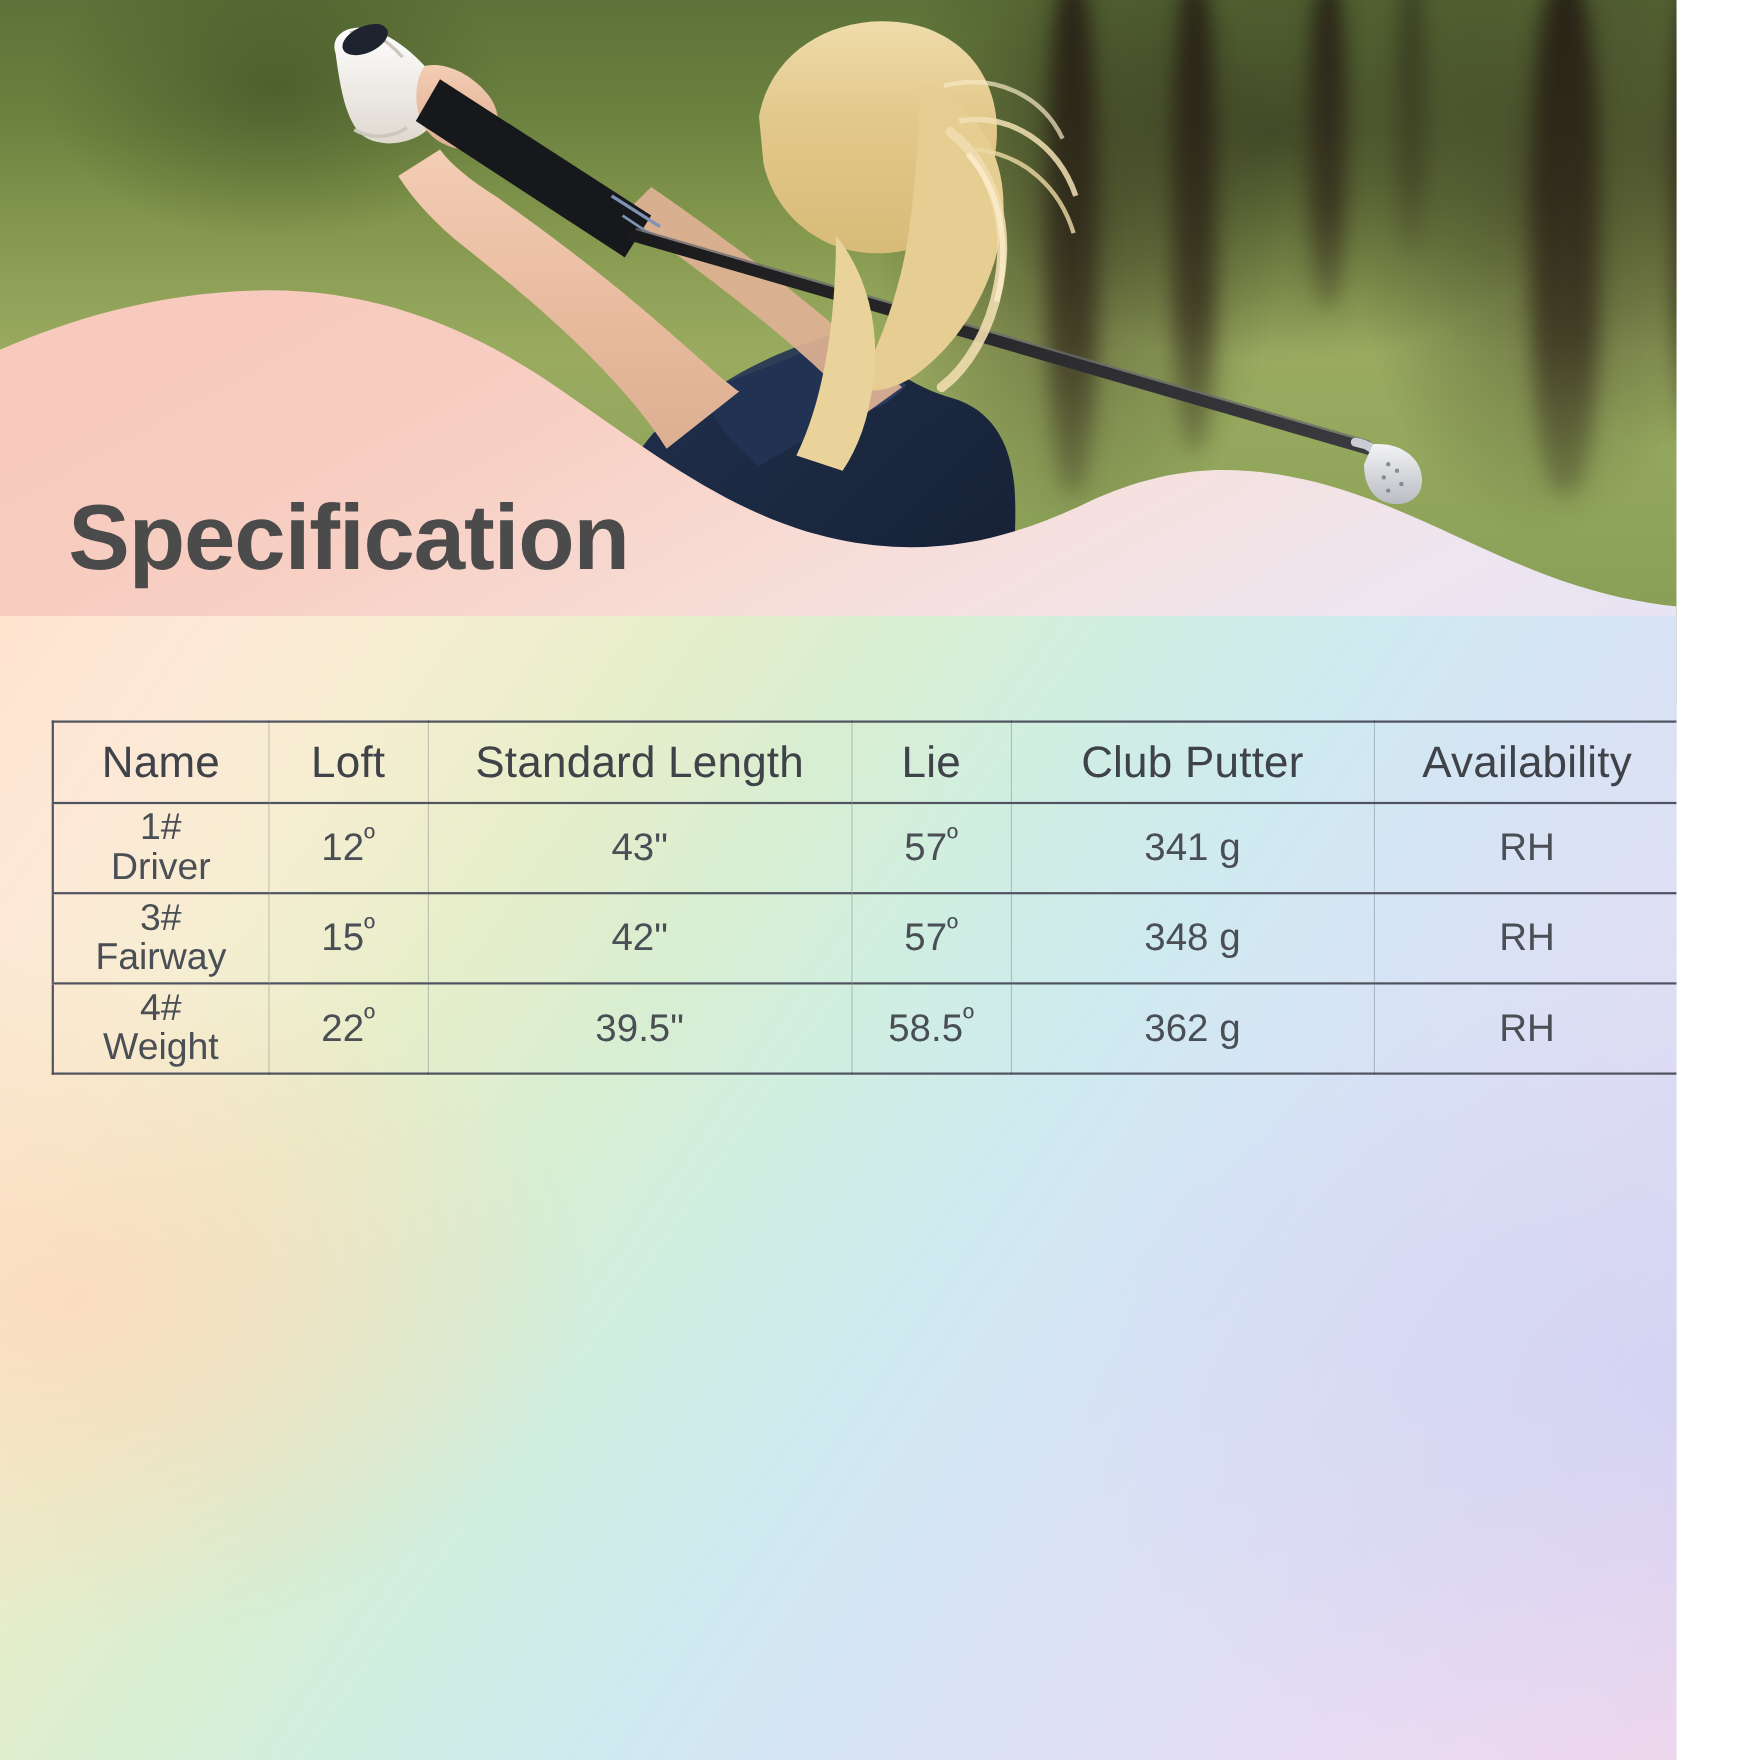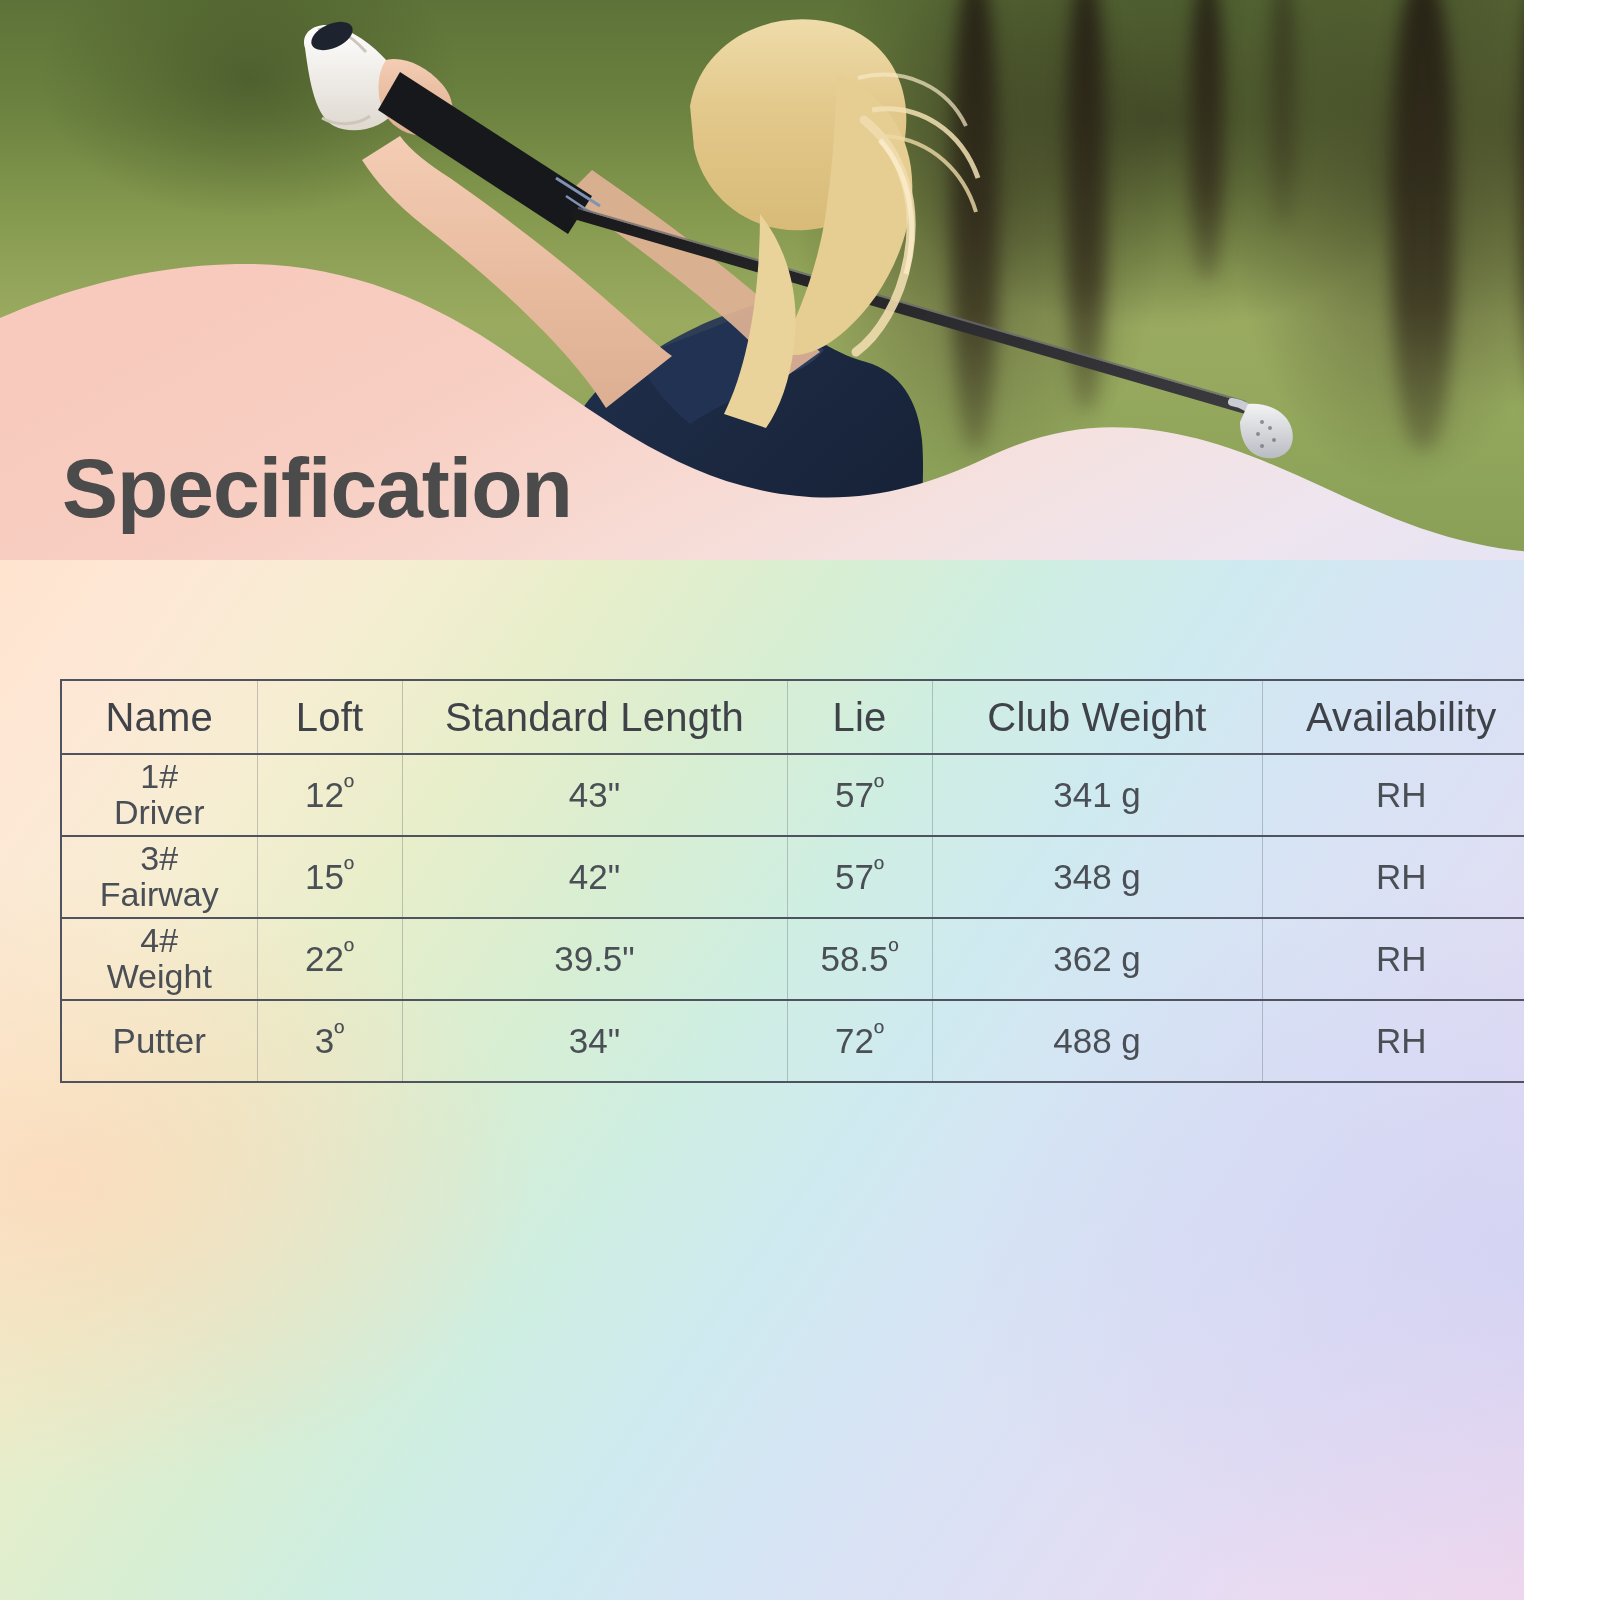--- a/index.html
+++ b/index.html
@@ -105,24 +105,23 @@
     font-weight: 700;
     letter-spacing: -1px;
     color: #4b4b4b;
     line-height: 1;
     white-space: nowrap;
   }
 
   
   .table-wrap {
     position: absolute;
-    left: 60px;
+    left: 47px;
     top: 655px;
     width: 1480px;
-    margin-top: 24px;
   }
   table.spec {
     width: 1480px;
     border-collapse: collapse;
     table-layout: fixed;
     border: 2px solid #4f5360;
     background: transparent;
   }
   table.spec col.c-name   { width: 196px; }
   table.spec col.c-loft   { width: 145px; }
@@ -307,21 +306,21 @@
         <col class="c-lie">
           <col class="c-weight">
           <col class="c-avail">
       </colgroup>
       <thead>
         <tr>
           <th>Name</th>
           <th>Loft</th>
           <th>Standard Length</th>
           <th>Lie</th>
-          <th>Club Weight</th>
+          <th>Club Putter</th>
           <th>Availability</th>
         </tr>
       </thead>
       <tbody>
 
         <tr>
           <td class="name-2line">
             <span class="nm-l1">1#</span>
             <span class="nm-l2">Driver</span>
           </td>
@@ -354,26 +353,18 @@
           <td><span>58.5</span><span class="deg">º</span></td>
           <td>362 g</td>
           <td>RH</td>
         </tr>
 
 
 
 
 
 
-        <tr>
-          <td>Putter</td>
-          <td><span>3</span><span class="deg">º</span></td>
-          <td>34"</td>
-          <td><span>72</span><span class="deg">º</span></td>
-          <td>488 g</td>
-          <td>RH</td>
-        </tr>
 
       </tbody>
     </table>
   </div>
 
 </div>
 
 </body></html>

